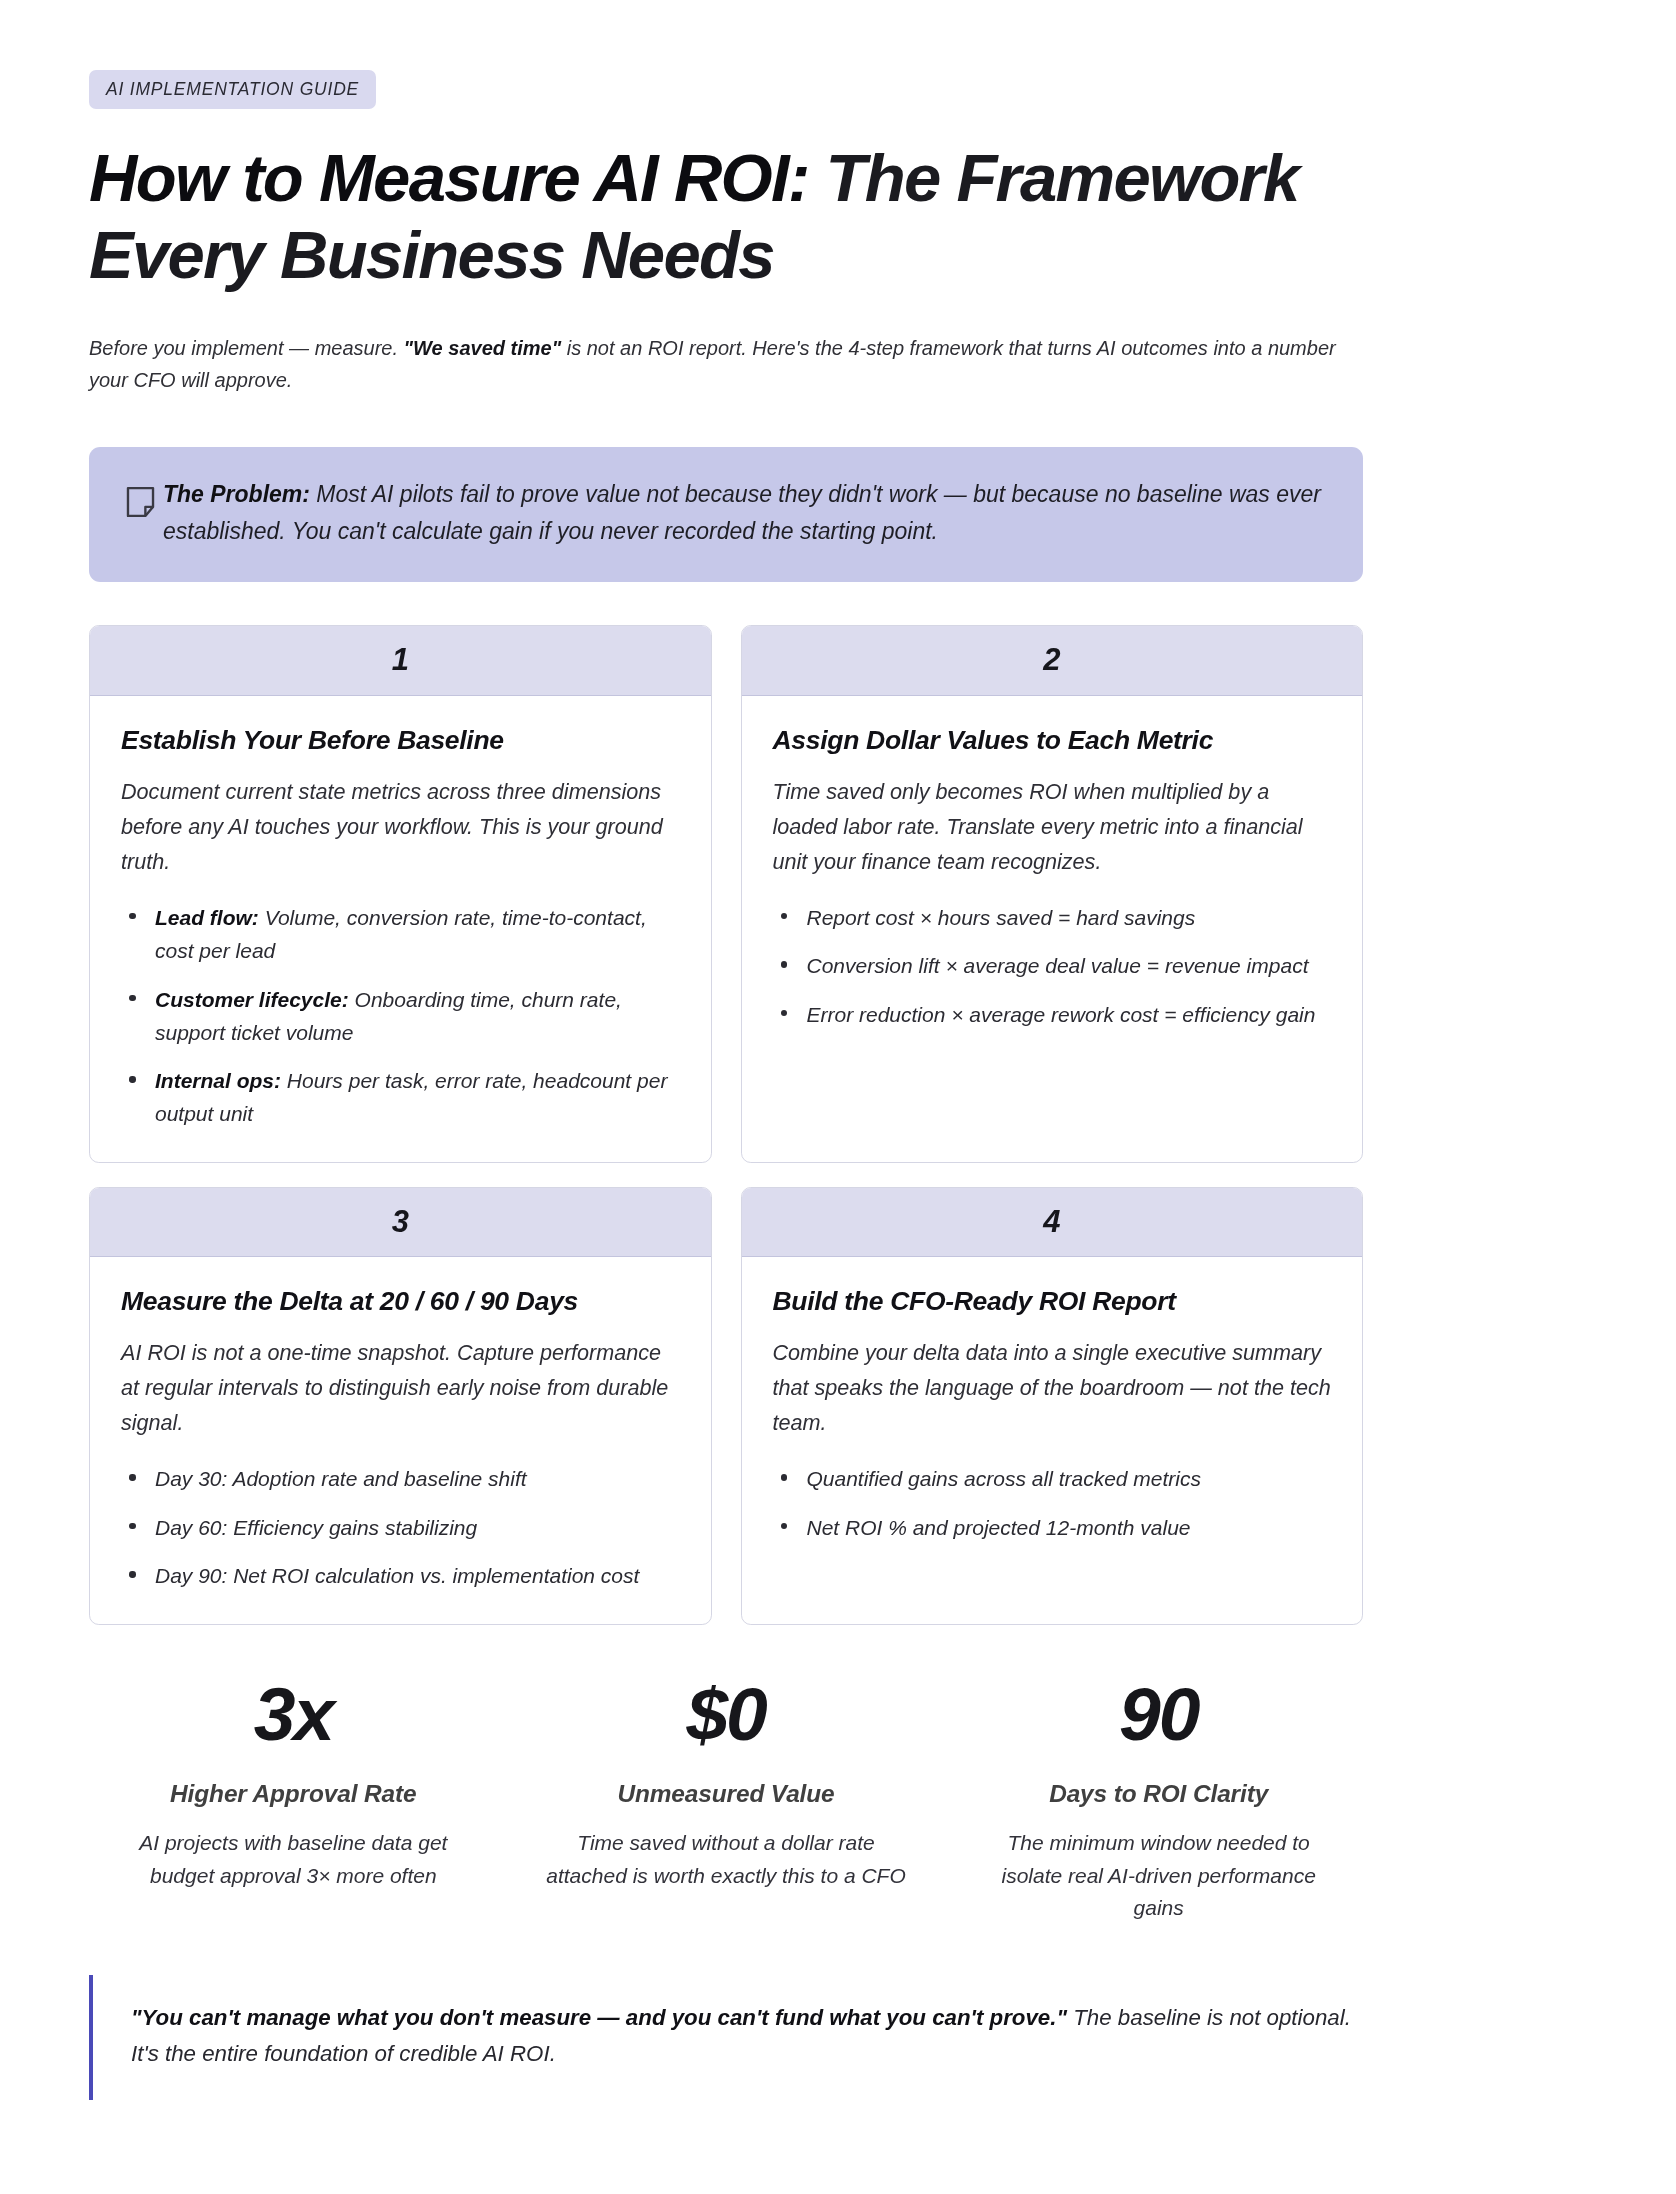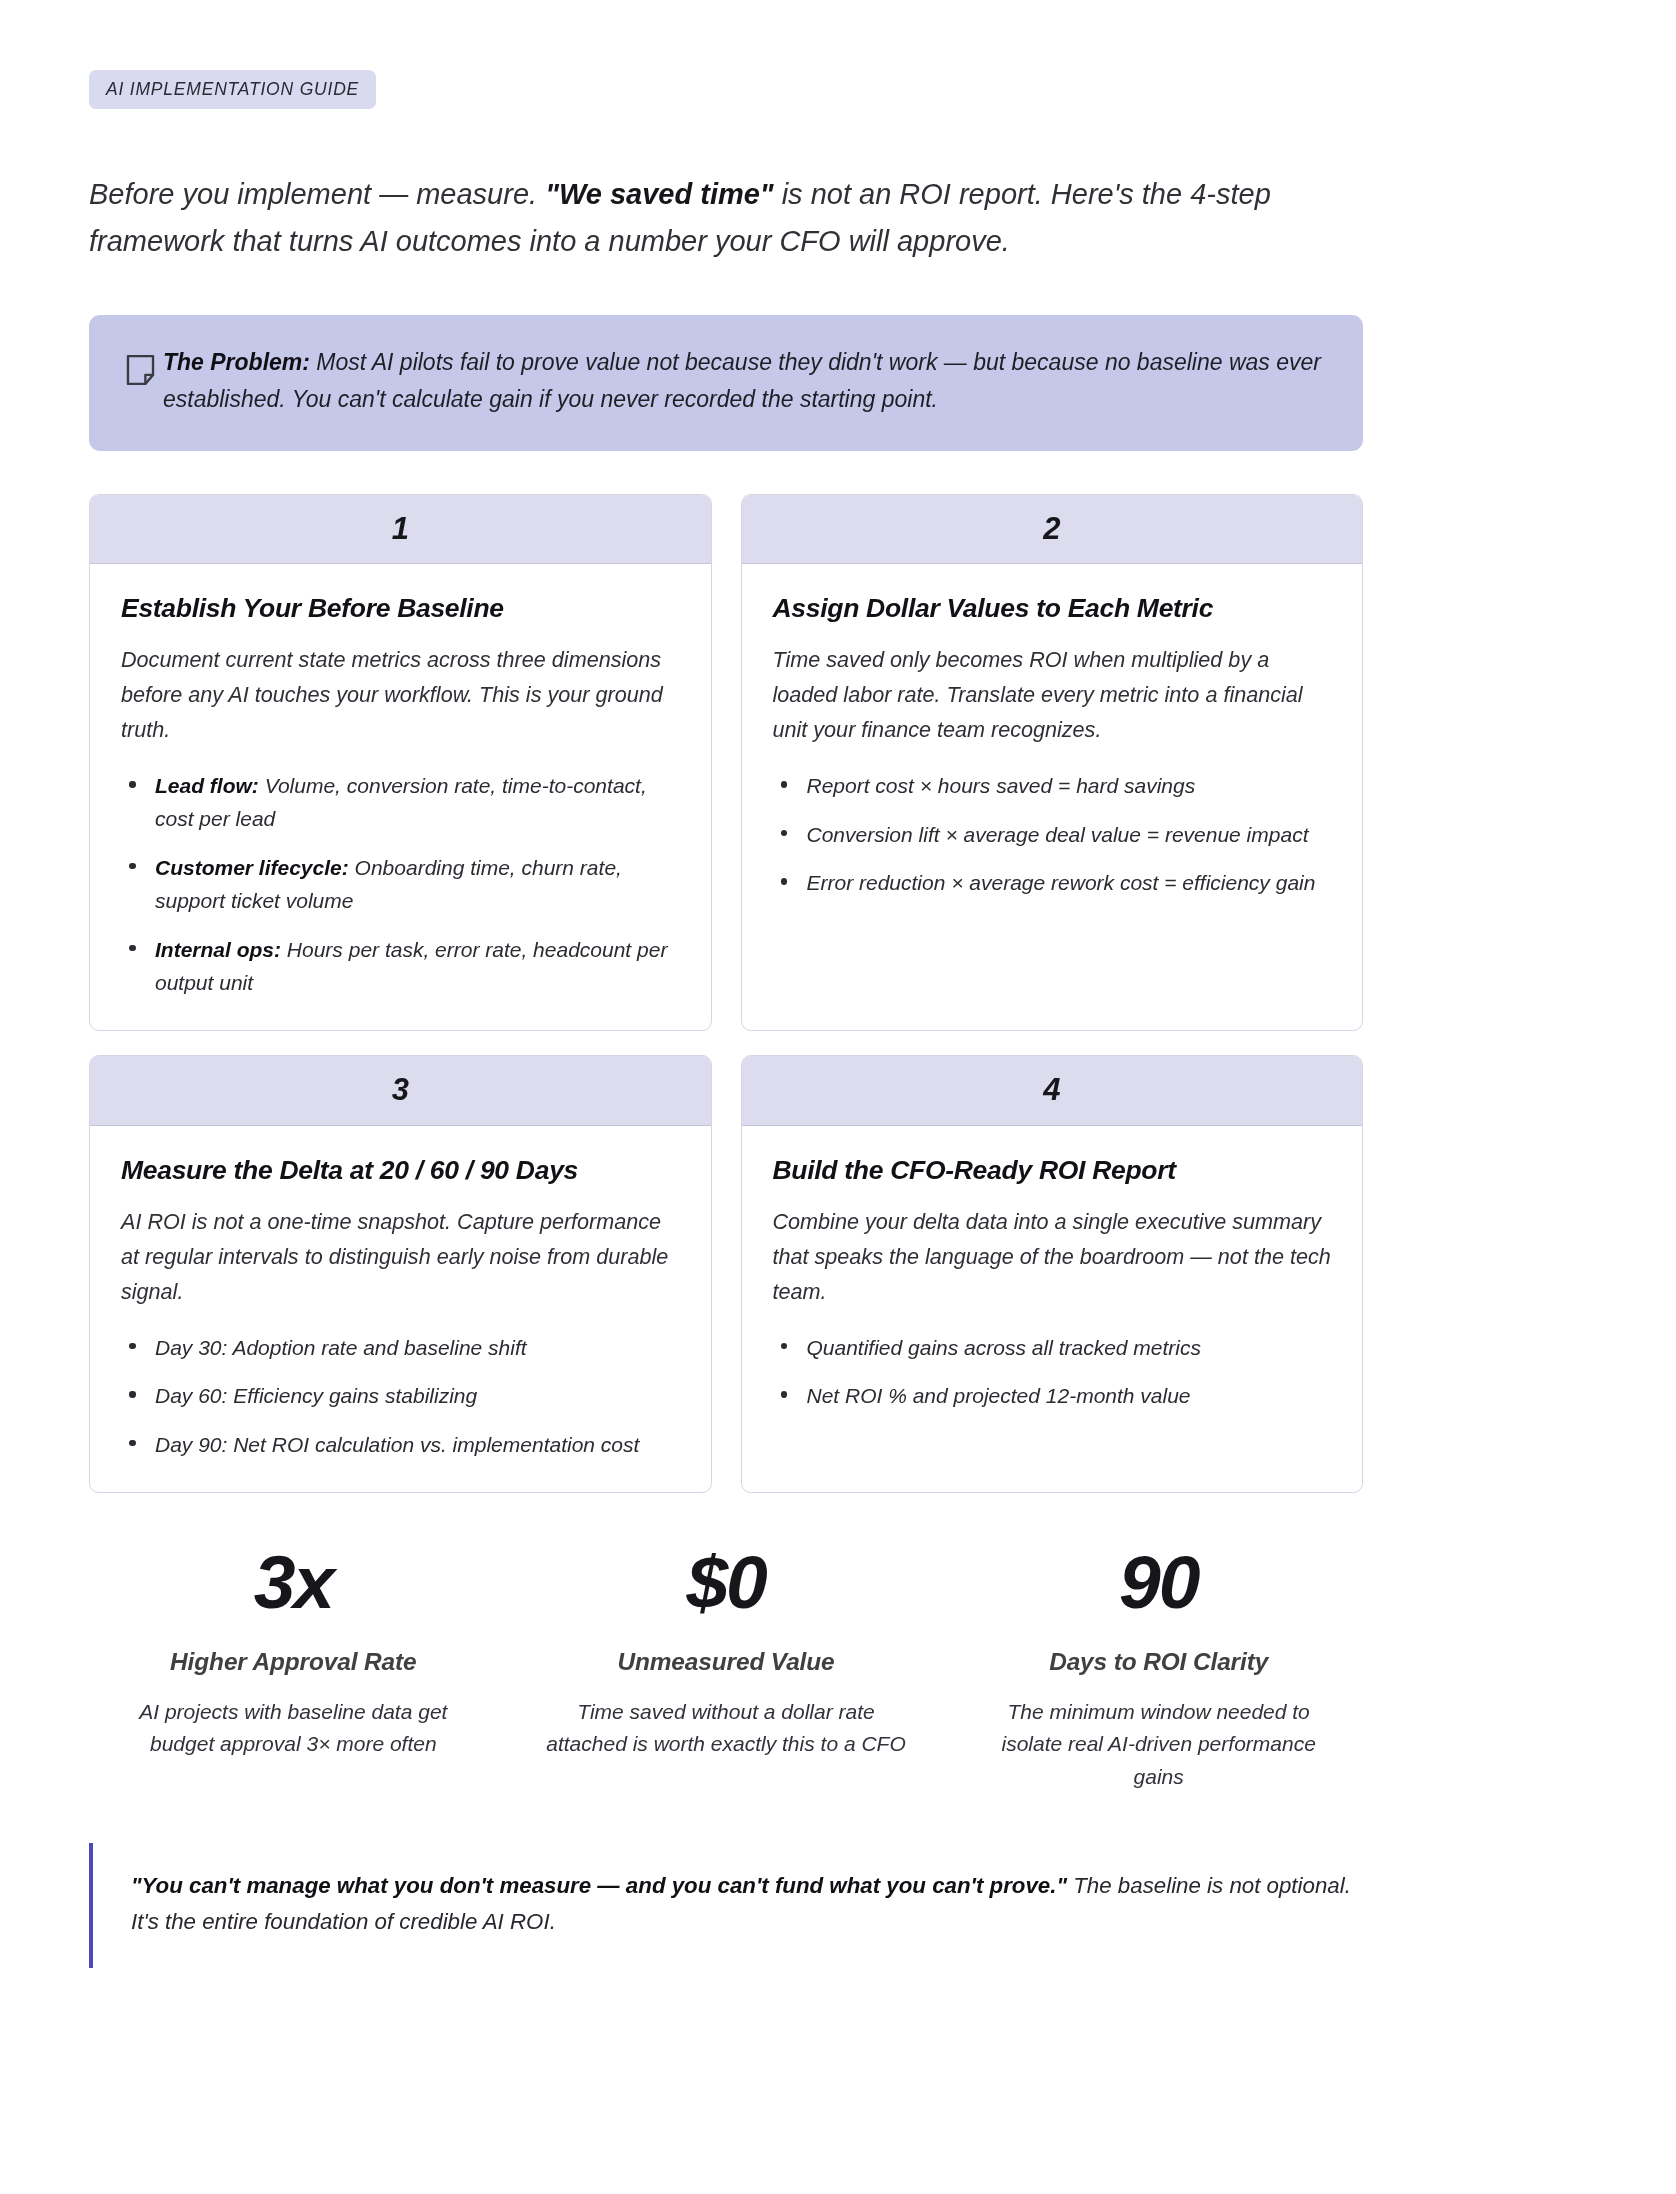--- a/index.html
+++ b/index.html
@@ -47,22 +47,22 @@
     line-height:1.14;
     letter-spacing:-1.7px;
     font-weight:700;
     color:#111114;
     max-width:1369px;
   }
   .title .t-strong{font-weight:800;color:#0c0c10;}
   .title .t-rest{font-weight:700;color:#1b1b20;}
 
   .intro{
-    margin-top:62px;
-    font-size:29px;
+    margin-top:39px;
+    font-size:20px;
     line-height:1.62;
     color:#303036;
     max-width:1494px;
   }
   .intro b{font-weight:700;color:#15151a;}
 
   
   .callout{
     margin-top:50px;
     background:var(--lav-callout);
@@ -187,20 +187,23 @@
   .quote-text b{font-weight:700;color:#101015;}
 </style>
 </head>
 <body>
 
 <div class="page">
 
   <div>
     <span class="badge">AI IMPLEMENTATION GUIDE</span>
 
+    <h1 class="title">
+      <span class="t-strong">How to Measure AI ROI:</span><span class="t-rest"> The Framework Every Business Needs</span>
+    </h1>
 
     <p class="intro">
       <span>Before you implement — measure. </span><b>"We saved time"</b><span> is not an ROI report. Here's the 4-step framework that turns AI outcomes into a number your CFO will approve.</span>
     </p>
   </div>
 
   <div class="callout">
     <span class="callout-icon">
       <svg viewBox="0 0 44 46" width="31" height="32" aria-hidden="true">
         <path d="M4 3 h36 v27 l-11 13 h-25 z" fill="none" stroke="#3a3a44" stroke-width="3.4" stroke-linejoin="round"></path>

